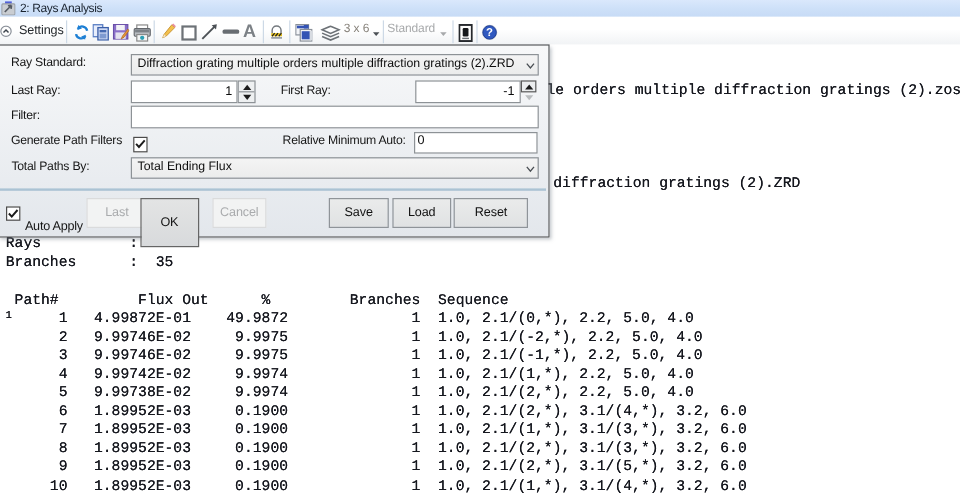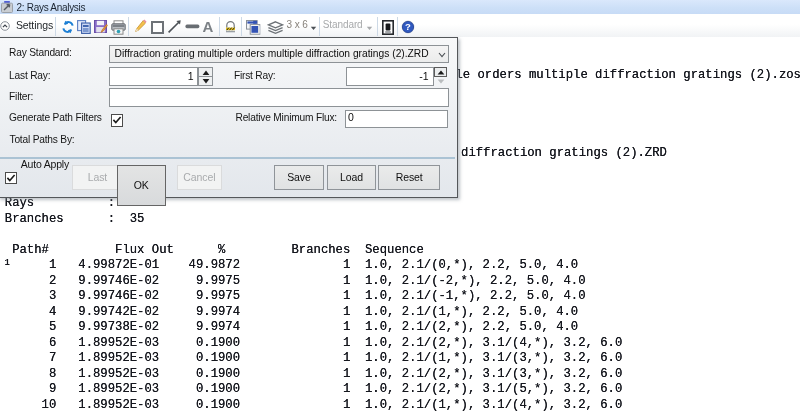--- a/index.html
+++ b/index.html
@@ -180,33 +180,39 @@
 
  <div class="lb" style="left:10.6px;top:53.5px">Filter:</div>
  <div class="inp" style="left:110.9px;top:50.2px;width:339.7px;height:18.7px"></div>
 
  <div class="lb" style="left:10.6px;top:74.2px">Generate Path Filters</div>
  <div class="cb" style="left:112px;top:76.4px;width:12.4px;height:12.4px">
    <svg style="position:absolute;left:0.2px;top:0.2px" width="10" height="10" viewBox="0 0 10 10">
         <path d="M1.4 4.9 L3.8 7.5 L8.6 2" fill="none" stroke="#1c1c1c" stroke-width="1.6"></path>
       </svg>
  </div>
- <div class="lb" style="left:237px;top:74.2px">Relative Minimum Flux:</div>
+ <div class="lb" style="left:237px;top:74.2px">Relative Minimum Auto:</div>
  <div class="inp" style="left:346.4px;top:71.7px;width:103.5px;height:18.4px;padding-left:2px;line-height:13.5px">0</div>
 
  <div class="lb" style="left:11px;top:96.3px">Total Paths By:</div>
+ <div class="combo" style="left:110.9px;top:92.7px;width:339.7px;height:18.8px">
+   <span class="tx">Total Ending Flux</span>
+   <svg style="position:absolute;left:328px;top:6.4px" width="8" height="6" viewBox="0 0 8 6">
+        <path d="M1 1 L4 4.6 L7 1" fill="none" stroke="#4a4f54" stroke-width="1.1"></path>
+      </svg>
+ </div>
 
  <div style="position:absolute;left:0;top:119.6px;width:456px;height:1.2px;background:#abc3d4"></div>
 
  <div class="cb" style="left:6.8px;top:134px;width:12.2px;height:12.2px">
    <svg style="position:absolute;left:0px;top:0px" width="10" height="10" viewBox="0 0 10 10">
         <path d="M1.4 4.9 L3.8 7.5 L8.6 2" fill="none" stroke="#1c1c1c" stroke-width="1.6"></path>
       </svg>
  </div>
- <div class="lb" style="left:22.3px;top:120px;font-size:10.5px">Auto Apply</div>
+ <div class="lb" style="left:22.3px;top:145px;font-size:10.5px">Auto Apply</div>
 
  <div class="btn b-d" style="left:73.8px;top:126.8px;width:50.2px;height:25.2px">Last</div>
  <div class="btn b-ok" style="left:118px;top:126.8px;width:49.3px;height:41px">OK</div>
  <div class="btn b-d" style="left:178.4px;top:126.8px;width:45px;height:25.2px">Cancel</div>
  <div class="btn b-n" style="left:275.7px;top:126.8px;width:49.5px;height:25.2px">Save</div>
  <div class="btn b-n" style="left:328.2px;top:126.8px;width:49.5px;height:25.2px">Load</div>
  <div class="btn b-n" style="left:379.7px;top:126.8px;width:62px;height:25.2px">Reset</div>
 </div>
 
 </body></html>

